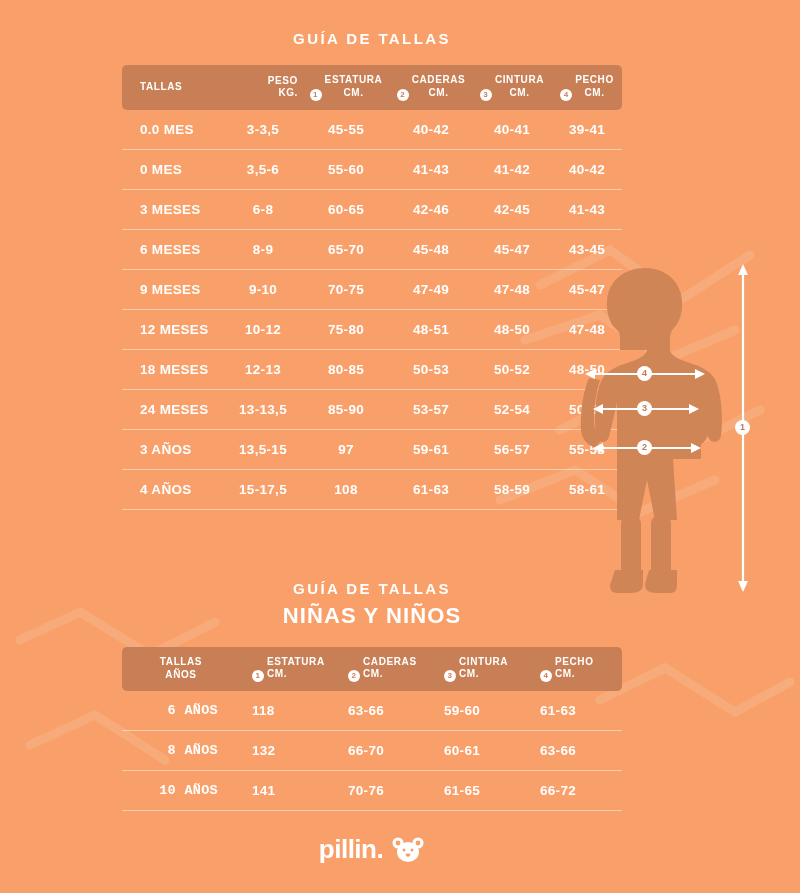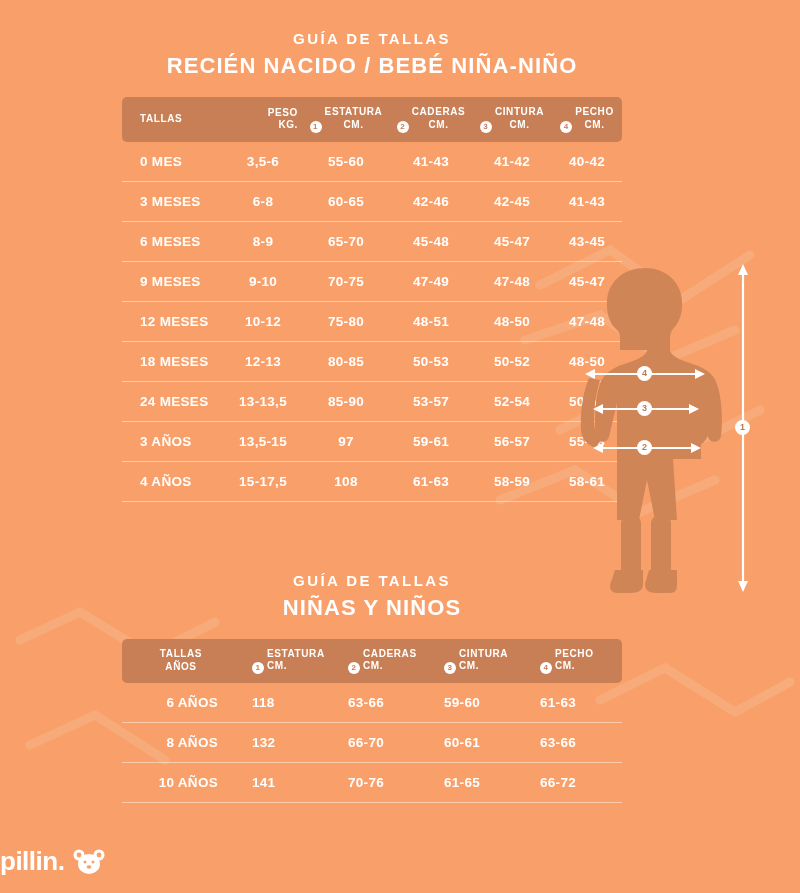--- a/index.html
+++ b/index.html
@@ -93,21 +93,21 @@
   #table1 thead th:nth-child(6) { width: 70px; }
   #table1 tbody td:first-child { text-align: left; padding-left: 18px; }
 
   
   #table2 { width: 500px; margin: 18px auto 0 auto; }
   #table2 thead th:nth-child(1) { width: 118px; }
   #table2 thead th:nth-child(2) { width: 96px; }
   #table2 thead th:nth-child(3) { width: 96px; }
   #table2 thead th:nth-child(4) { width: 96px; }
   #table2 thead th:nth-child(5) { width: 94px; }
-  #table2 tbody td:first-child { text-align: right; padding-right: 22px; }
+  #table2 tbody td:first-child { text-align: right; padding-right: 22px; font-family: Liberation Mono, monospace; }
   #table2 tbody td:not(:first-child) { text-align: left; padding-left: 12px; }
   #table2 thead th:not(:first-child) { text-align: left; padding-left: 12px; }
 
   
   .hnum {
     display: inline-block;
     width: 12px; height: 12px;
     border-radius: 50%;
     background: #ffffff;
     color: #C97F55;
@@ -139,22 +139,22 @@
     font-size: 9px;
     font-weight: bold;
     line-height: 15px;
     text-align: center;
   }
 
   
   .footer {
     position: absolute;
     left: 0; right: 0;
-    bottom: 16px;
-    text-align: left;
+    bottom: 28px;
+    text-align: center;
   }
   .logo-row {
     display: inline-flex;
     align-items: center;
     gap: 8px;
   }
   .logo-text {
     font-size: 26px;
     font-weight: bold;
     color: #ffffff;
@@ -173,21 +173,20 @@
     <path d="M20 640 L80 612 L150 655 L215 622"></path>
     <path d="M600 700 L665 668 L735 712 L790 682"></path>
     <path d="M30 745 L95 715 L165 760"></path>
   </g>
 </svg>
 
 <div class="page">
 
   <div class="title-block" id="title1">
     <p class="title-small">GUÍA DE TALLAS</p>
-    <p class="title-big">RECIÉN NACIDO / BEBÉ NIÑA-NIÑO</p>
   </div>
 
   <div class="table-wrap">
     <table class="sizes" id="table1">
       <thead>
         <tr>
           <th>
             
             <span class="hcell">
               <span class="l1">TALLAS</span>
@@ -220,20 +219,28 @@
           </th>
           <th>
             <span class="hnum">4</span><span class="hcell">
               <span class="l1">PECHO</span>
               <span class="l2">CM.</span>
             </span>
           </th>
         </tr>
       </thead>
       <tbody>
+        <tr>
+          <td>0.0 MES</td>
+          <td>3-3,5</td>
+          <td>45-55</td>
+          <td>40-42</td>
+          <td>40-41</td>
+          <td>39-41</td>
+        </tr>
         <tr>
           <td>0 MES</td>
           <td>3,5-6</td>
           <td>55-60</td>
           <td>41-43</td>
           <td>41-42</td>
           <td>40-42</td>
         </tr>
         <tr>
           <td>3 MESES</td>

